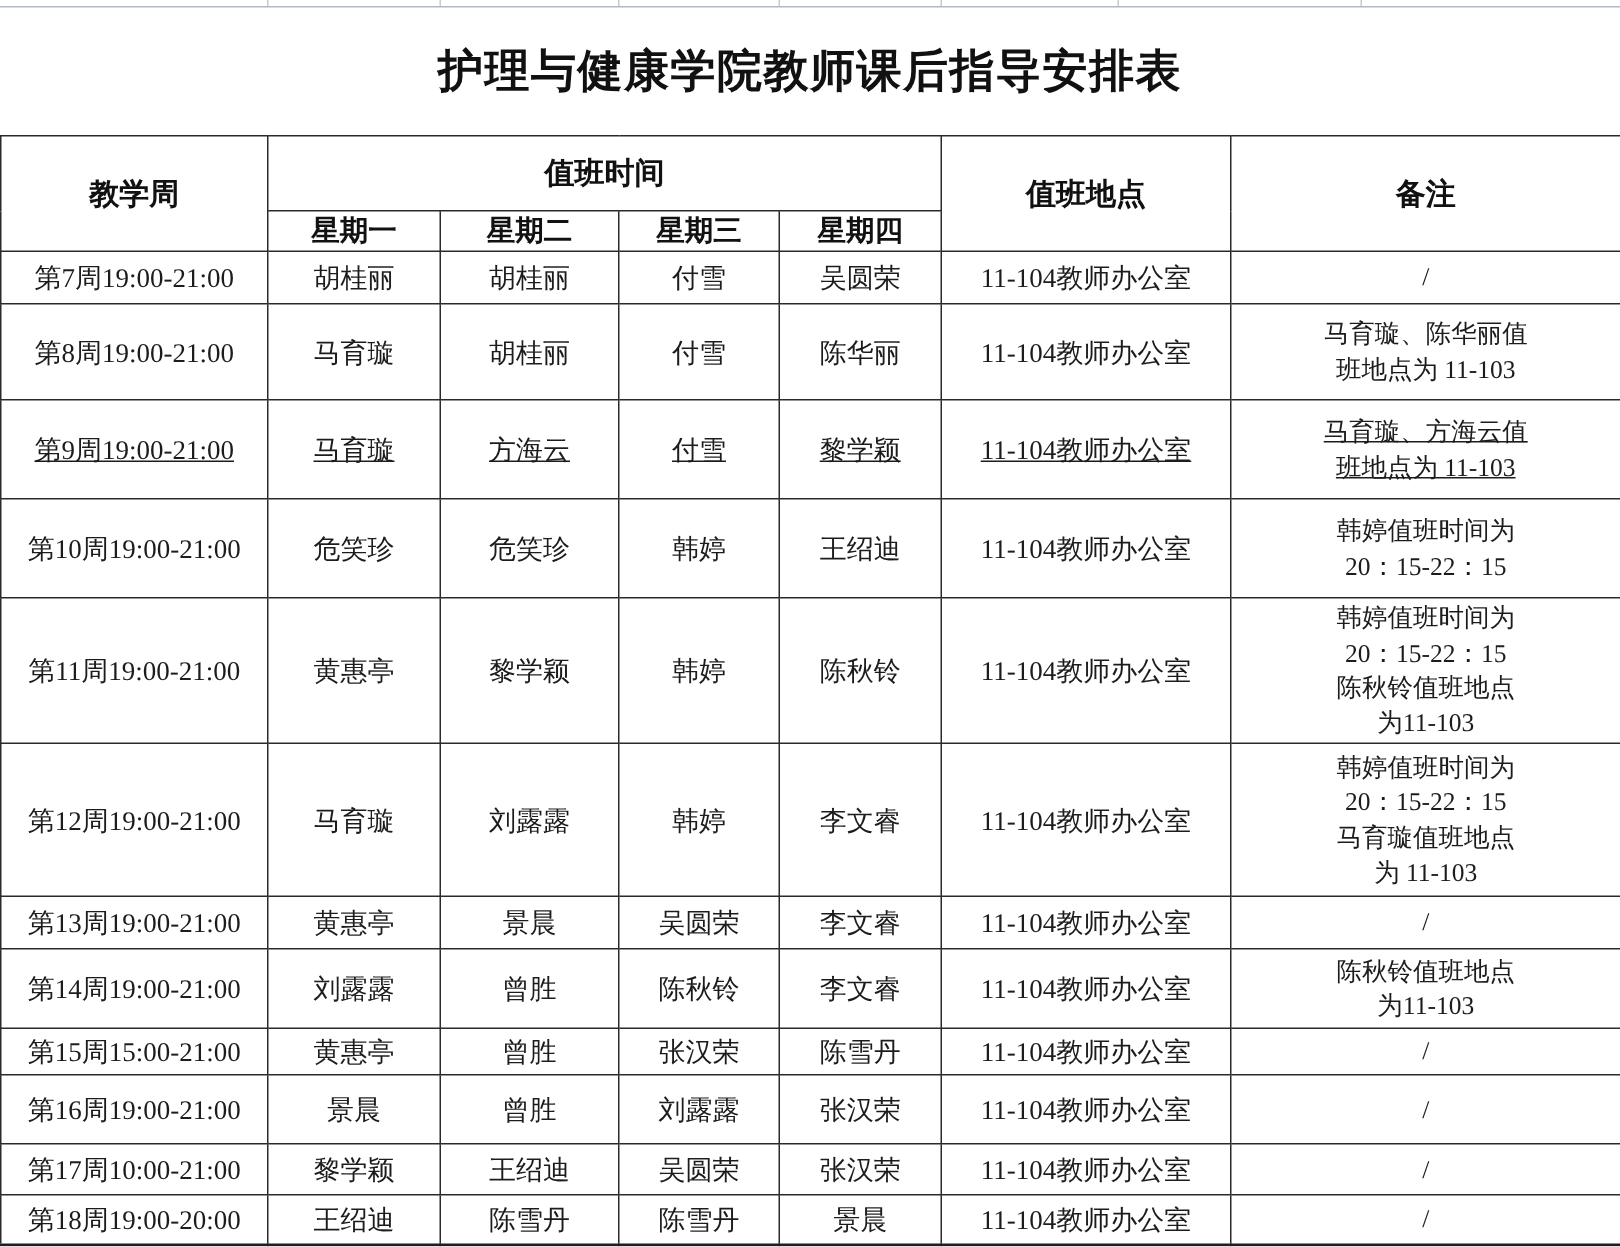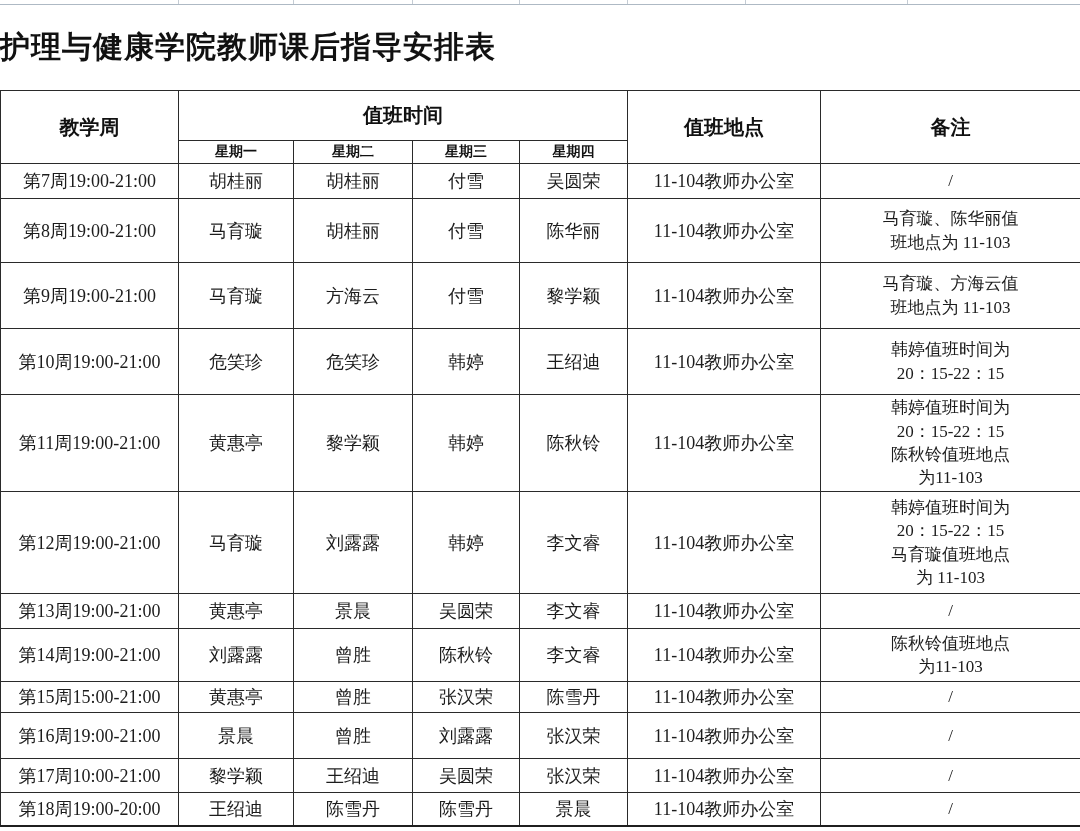--- a/index.html
+++ b/index.html
@@ -17,21 +17,21 @@
     position:relative;
     height:4px;
     border-bottom:1px solid #aeb9c4;
     background:#ffffff;
   }
   .grid-strip .tick{
     position:absolute;top:0;width:1px;height:4px;background:#c4ccd4;
   }
   .title-block{
     height:85px;
-    display:flex;align-items:center;justify-content:flex-start;
+    display:flex;align-items:center;justify-content:center;
     background:#ffffff;
   }
   .title{
     font-family:"Liberation Sans","DejaVu Sans",sans-serif;
     font-weight:bold;
     font-size:30px;
     letter-spacing:1px;
     color:#111111;
   }
   table.schedule{
@@ -50,36 +50,36 @@
     overflow:hidden;
     box-sizing:border-box;
   }
   thead th{
     font-family:"Liberation Sans","DejaVu Sans",sans-serif;
     font-weight:bold;
     color:#111111;
     background:#ffffff;
   }
   thead tr.h1 th{font-size:20px;height:50px;}
-  thead tr.h2 th{font-size:14px;height:23px;font-family:Liberation Mono, monospace;}
+  thead tr.h2 th{font-size:19px;height:23px;font-family:Liberation Mono, monospace;}
   thead th.week-h{font-size:20px;margin-left:43px;}
   tbody td{
     font-size:18px;
     background:#ffffff;
   }
   td.week-cell{font-size:18px;letter-spacing:0px;}
   td.remark-cell{
     font-size:17px;
     line-height:1.38;
     white-space:pre-line;
   }
   
   tbody tr:nth-child(1){height:35px;margin-top:32px;}
   tbody tr:nth-child(2){height:64px;}
-  tbody tr:nth-child(3){height:66px;}
+  tbody tr:nth-child(3){height:66px;text-decoration:underline;}
   tbody tr:nth-child(4){height:66px;}
   tbody tr:nth-child(5){height:97px;}
   tbody tr:nth-child(6){height:102px;}
   tbody tr:nth-child(7){height:35px;}
   tbody tr:nth-child(8){height:53px;}
   tbody tr:nth-child(9){height:31px;}
   tbody tr:nth-child(10){height:46px;}
   tbody tr:nth-child(11){height:34px;}
   tbody tr:nth-child(12){height:33px;}
 </style>

